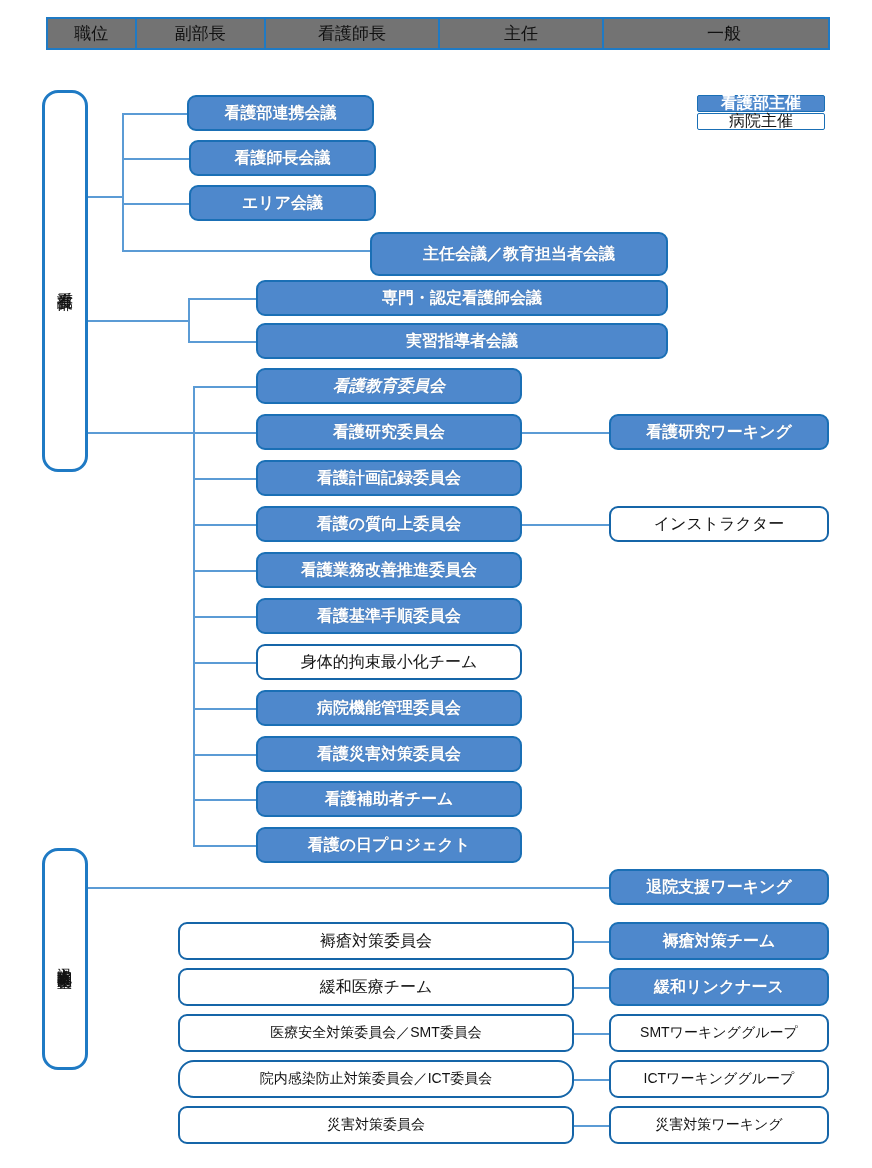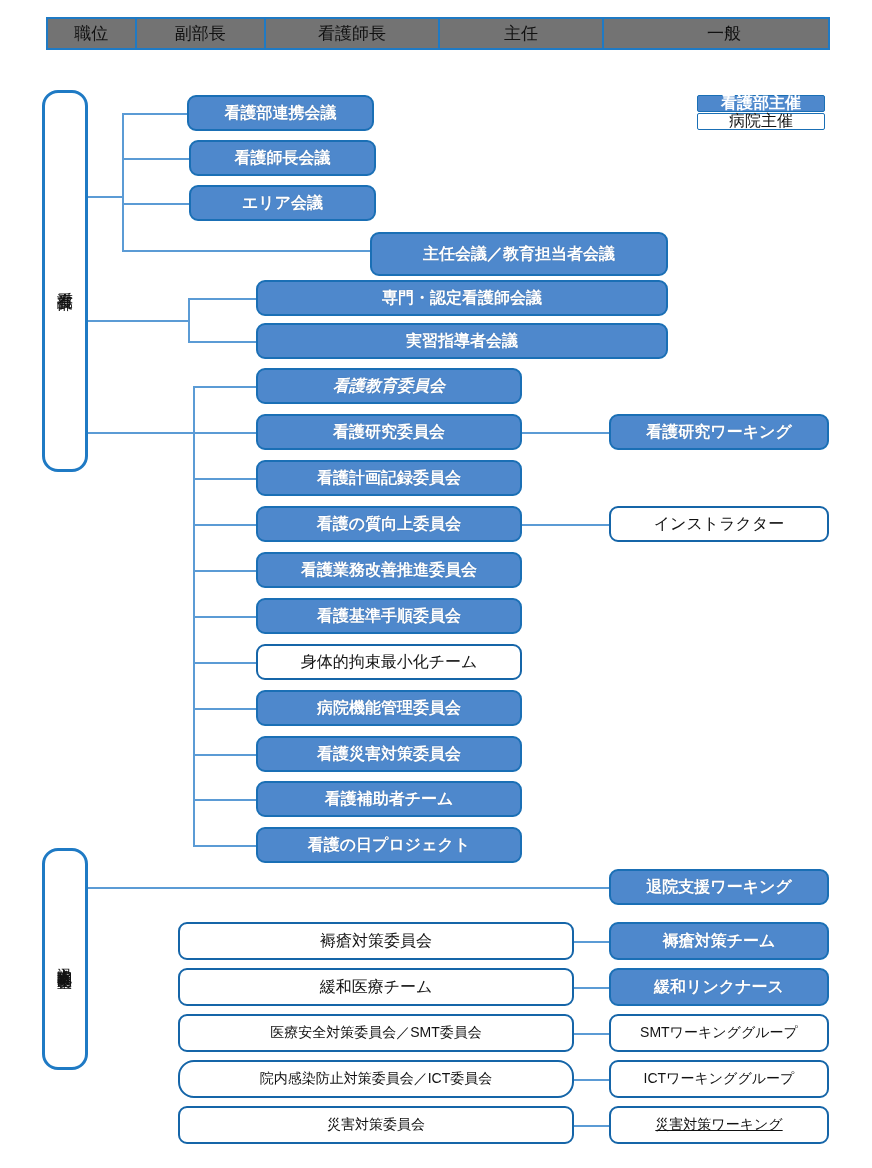--- a/index.html
+++ b/index.html
@@ -228,15 +228,15 @@
   <div class="node white small" style="left:178px; top:1014px; width:396px; height:38px;">医療安全対策委員会／SMT委員会</div>
   <div class="ln lnh" style="left:574px; top:1033px; width:37px;"></div>
   <div class="node white small" style="left:609px; top:1014px; width:220px; height:38px;">SMTワーキンググループ</div>
 
   <div class="node white small" style="left:178px; top:1060px; width:396px; height:38px;border-radius:16px;">院内感染防止対策委員会／ICT委員会</div>
   <div class="ln lnh" style="left:574px; top:1079px; width:37px;"></div>
   <div class="node white small" style="left:609px; top:1060px; width:220px; height:38px;">ICTワーキンググループ</div>
 
   <div class="node white small" style="left:178px; top:1106px; width:396px; height:38px;">災害対策委員会</div>
   <div class="ln lnh" style="left:574px; top:1125px; width:37px;"></div>
-  <div class="node white small" style="left:609px; top:1106px; width:220px; height:38px;text-decoration:underline;">災害対策ワーキング</div>
+  <div class="node white small" style="left:609px; top:1106px; width:220px; height:38px;">災害対策ワーキング</div>
 
 </div>
 
 </body></html>

